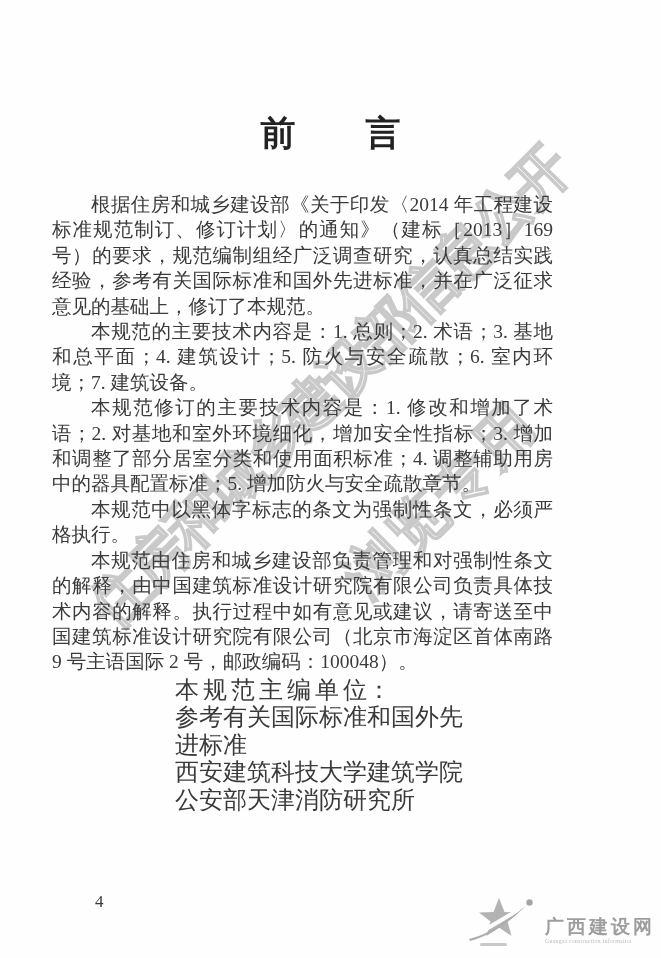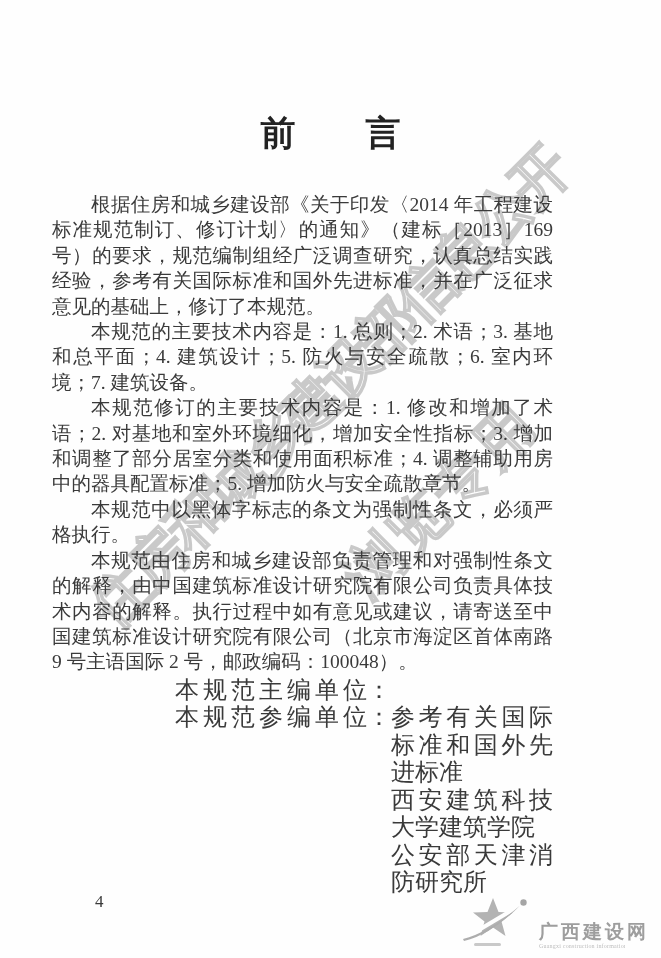--- a/index.html
+++ b/index.html
@@ -34,22 +34,22 @@
   .ed-row{display:flex;align-items:flex-start;}
   .ed-label{white-space:pre;word-spacing:-2px;flex:0 0 auto;}
   .ed-value{white-space:nowrap;}
   .ed-values{width:288px;}
   .ed-values .unit{text-align:justify;}
   
   .page-number{
     position:absolute;left:95px;top:892px;font-size:17px;color:#3a3a3a;z-index:1;
   }
   .logo{
-    position:absolute;right:12px;top:890px;z-index:1;
-    display:flex;align-items:flex-end;
+    position:absolute;right:6px;top:890px;z-index:1;
+    display:flex;align-items:center;
   }
   .logo-text-wrap{margin-left:4px;margin-top:20px;}
   .logo-name{
     font-size:19px;color:#9e9e9e;letter-spacing:3px;line-height:22px;
     font-weight:bold;white-space:nowrap;
   }
   .logo-tagline{
     font-size:6px;color:#bdbdbd;letter-spacing:0.2px;line-height:7px;
     white-space:nowrap;overflow:hidden;max-width:86px;
   }
@@ -74,21 +74,20 @@
           <p class="para">本规范修订的主要技术内容是：1. 修改和增加了术语；2. 对基地和室外环境细化，增加安全性指标；3. 增加和调整了部分居室分类和使用面积标准；4. 调整辅助用房中的器具配置标准；5. 增加防火与安全疏散章节。</p>
           <p class="para">本规范中以黑体字标志的条文为强制性条文，必须严格执行。</p>
           <p class="para">本规范由住房和城乡建设部负责管理和对强制性条文的解释，由中国建筑标准设计研究院有限公司负责具体技术内容的解释。执行过程中如有意见或建议，请寄送至中国建筑标准设计研究院有限公司（北京市海淀区首体南路 9 号主语国际 2 号，邮政编码：100048）。</p>
         </div>
 
       <div class="editors">
         <div class="ed-row">
           <span class="ed-label">本 规 范 主 编 单 位：</span>
         </div>
         <div class="ed-row">
-          <span class="ed-label">本 规 范 参 编 单 位：</span>
           <div class="ed-values">
               <div class="unit">参考有关国际标准和国外先进标准</div>
               <div class="unit">西安建筑科技大学建筑学院</div>
               <div class="unit">公安部天津消防研究所</div>
             </div>
         </div>
       </div>
     </div>
   </div>
 

